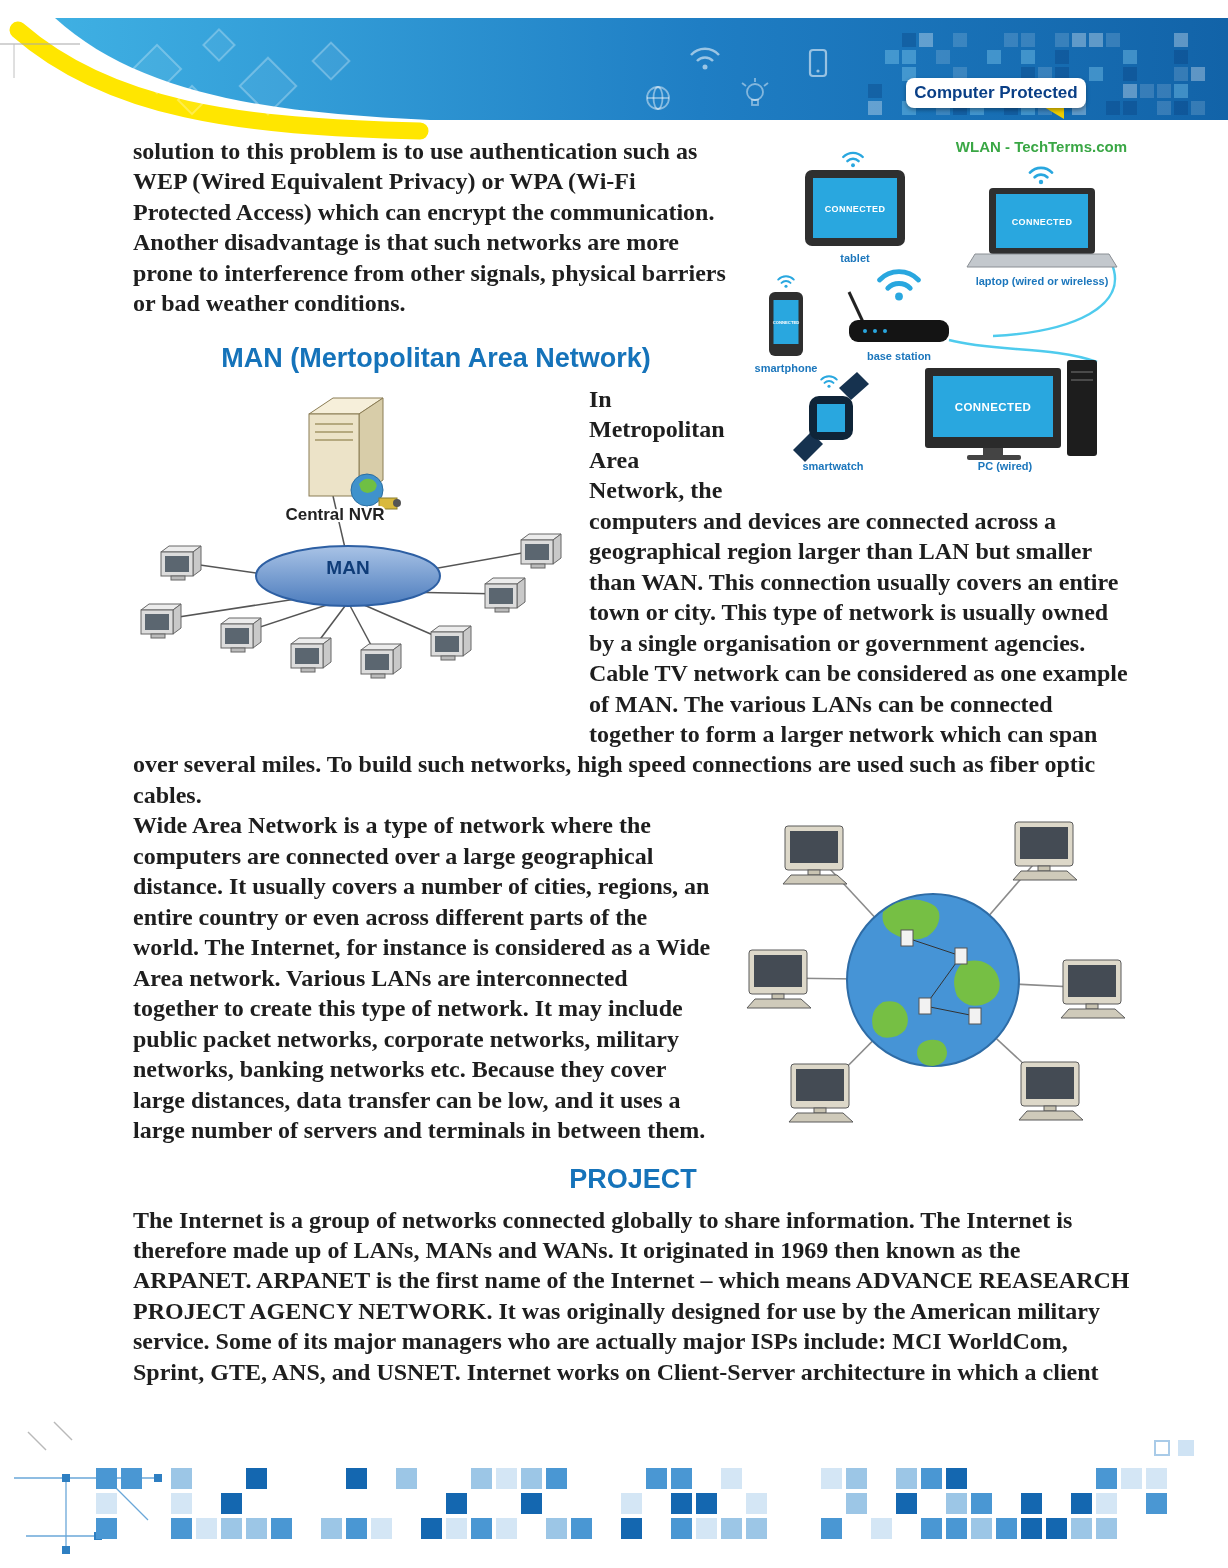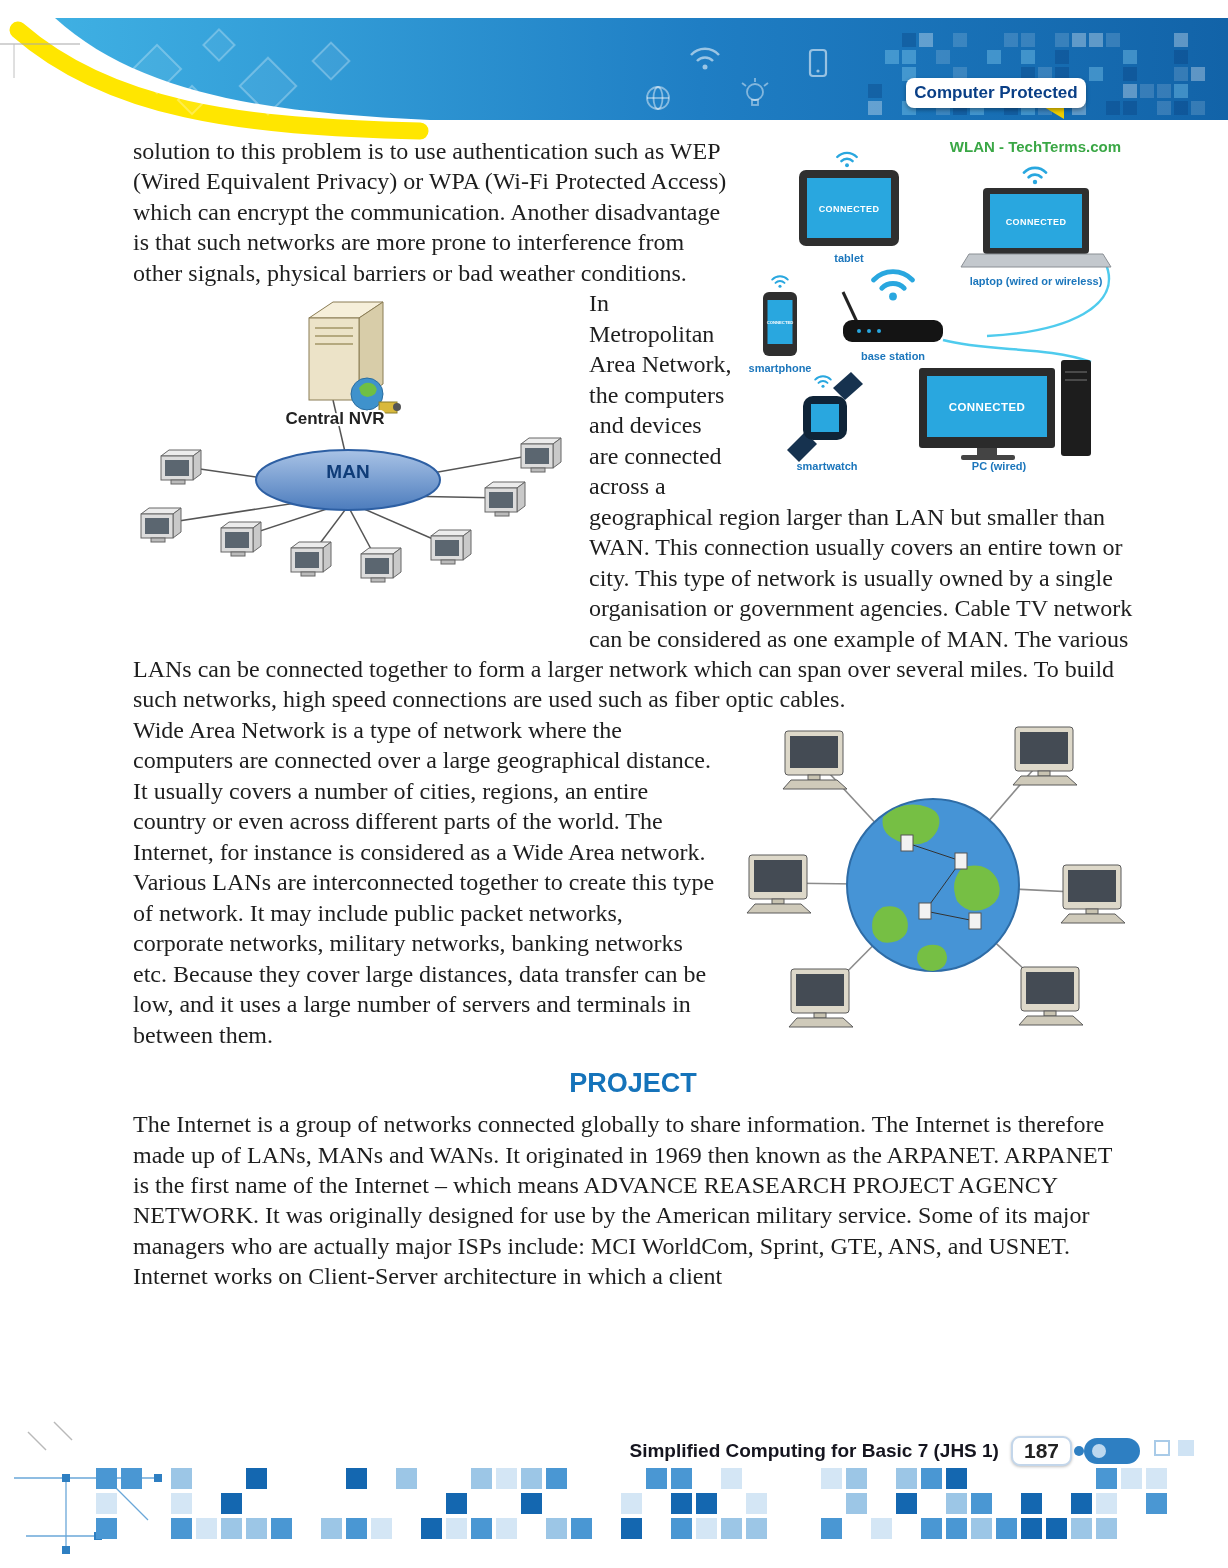--- a/index.html
+++ b/index.html
@@ -14,26 +14,26 @@
   .cn-badge { position:absolute; left:906px; top:78px; width:180px; height:30px; background:#fff;
               border-radius:8px; z-index:3; display:flex; align-items:center; justify-content:center;
               font:bold 17px "Liberation Sans",sans-serif; color:#0a3f86;
               box-shadow:0 2px 4px rgba(0,0,0,.35); }
   .badge-fold { position:absolute; left:1044px; top:107px; width:0; height:0;
                 border-left:20px solid transparent; border-top:12px solid #f0cd00; z-index:2; }
 
   
   .content { position:absolute; top:136px; left:133px; width:1000px; z-index:1;
              font-size:24px; line-height:1.27; }
-  .content p { margin:0; }
+  .content p { margin:0;font-weight:bold; }
   h2.sec { font:bold 27px "Liberation Sans",sans-serif; color:#1573ba; text-align:center;
            margin:24px 0 10px; }
   h2.clear { clear:both; }
   figure { margin:0; }
-  .fig-wlan { float:right; width:378px; height:338px; margin:0 8px 8px 14px; }
+  .fig-wlan { float:right; width:378px; height:338px; margin:0 2px 8px 14px; }
   .fig-man  { float:left;  width:440px; height:338px; margin:2px 16px 6px 0; }
   .fig-wan  { float:right; width:400px; height:338px; margin:2px 0 6px 16px; }
   figure svg { display:block; width:100%; height:100%; }
 
   
   .dev-label { font:bold 11px "Liberation Sans",sans-serif; fill:#1b76bc; text-anchor:middle; }
   .scr  { font:bold 10px "Liberation Sans",sans-serif; fill:#fff; text-anchor:middle; letter-spacing:.4px; }
   .scr-s  { font-size:9px; }
   .scr-xs { font-size:4.2px; letter-spacing:0; }
   .scr-m  { font-size:11.5px; }
@@ -291,20 +291,21 @@
           <rect x="314" y="224" width="30" height="96" rx="3" fill="#1d1d1d"></rect>
           <line x1="318" y1="236" x2="340" y2="236" stroke="#4a4a4a" stroke-width="2"></line>
           <line x1="318" y1="244" x2="340" y2="244" stroke="#4a4a4a" stroke-width="2"></line>
           <text class="dev-label" x="252" y="334">PC (wired)</text>
         </g>
       </svg>
     </figure>
 
     <p class="body-text">solution to this problem is to use authentication such as WEP (Wired Equivalent Privacy) or WPA (Wi-Fi Protected Access) which can encrypt the communication. Another disadvantage is that such networks are more prone to interference from other signals, physical barriers or bad weather conditions.</p>
 
+    <h2 class="sec">MAN (Mertopolitan Area Network)</h2>
 
     <figure class="fig-man">
       <svg viewBox="0 0 440 338">
         <defs>
           <linearGradient id="mg" x1="0" y1="0" x2="0" y2="1">
             <stop offset="0" stop-color="#a9c3e6"></stop>
             <stop offset="1" stop-color="#4c7cbd"></stop>
           </linearGradient>
           <g id="mpc">
             <polygon points="0,6 8,0 40,0 32,6" fill="#ececec" stroke="#666" stroke-width="1"></polygon>
@@ -428,25 +429,20 @@
       <path d="M 20 120 H 92"></path>
     </g>
     <g fill="#2e7fc2">
       <rect x="148" y="58" width="8" height="8"></rect>
       <rect x="56" y="58" width="8" height="8"></rect>
       <rect x="56" y="130" width="8" height="8"></rect>
       <rect x="88" y="116" width="8" height="8"></rect>
     </g>
   </svg>
 
-  <div class="footer-row">
-    <span class="book-title">Simplified Computing for Basic 7 (JHS 1)</span>
-    <span class="page-badge">187</span>
-    <span class="footer-pill"></span>
-  </div>
   <div class="edge-squares">
     <span class="o"></span>
       <span class="f"></span>
   </div>
   <div id="footer-mosaic">
       <div style="background: rgb(74, 151, 211);"></div>
       <div style="background: rgb(74, 151, 211);"></div>
       <div></div>
       <div style="background: rgb(156, 198, 230);"></div>
       <div></div>

